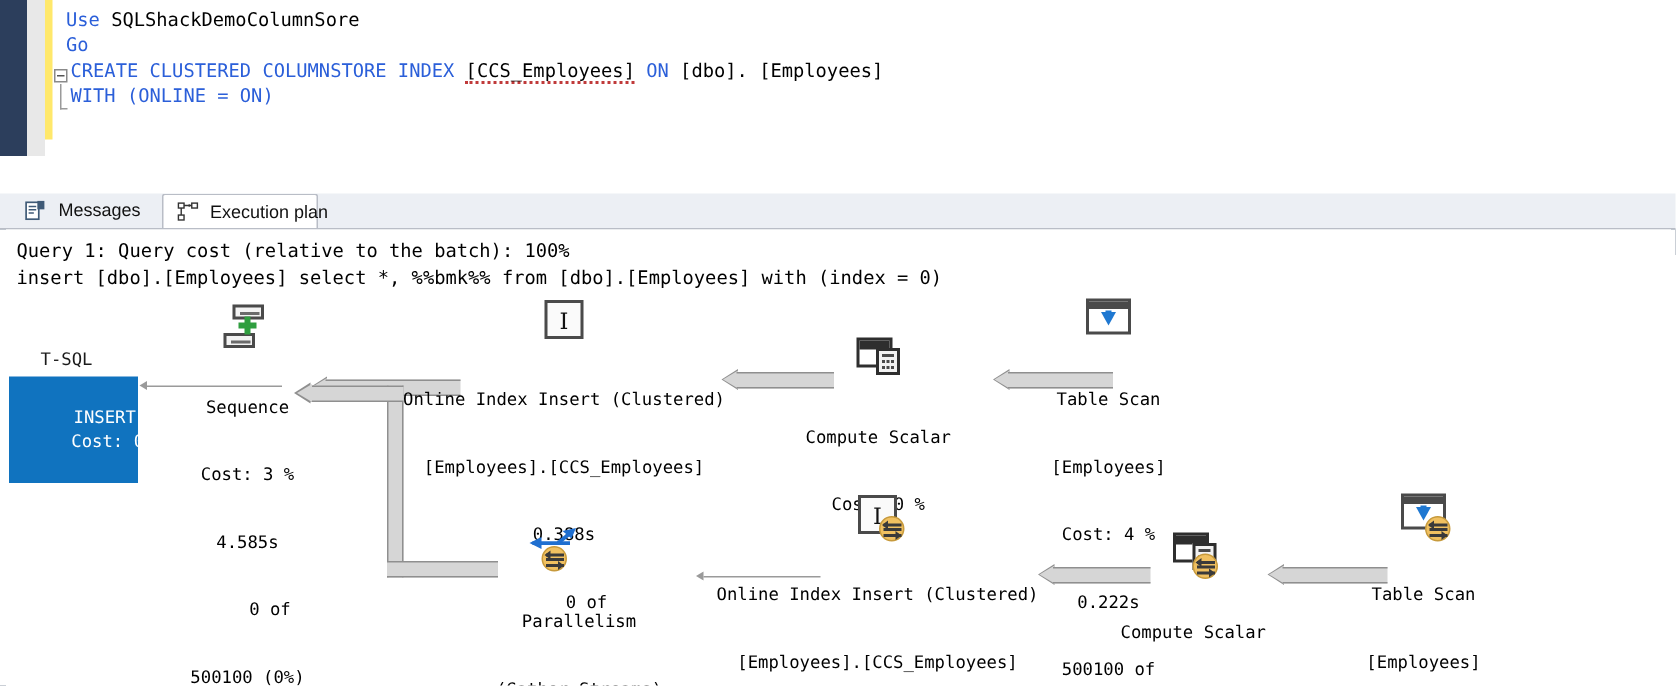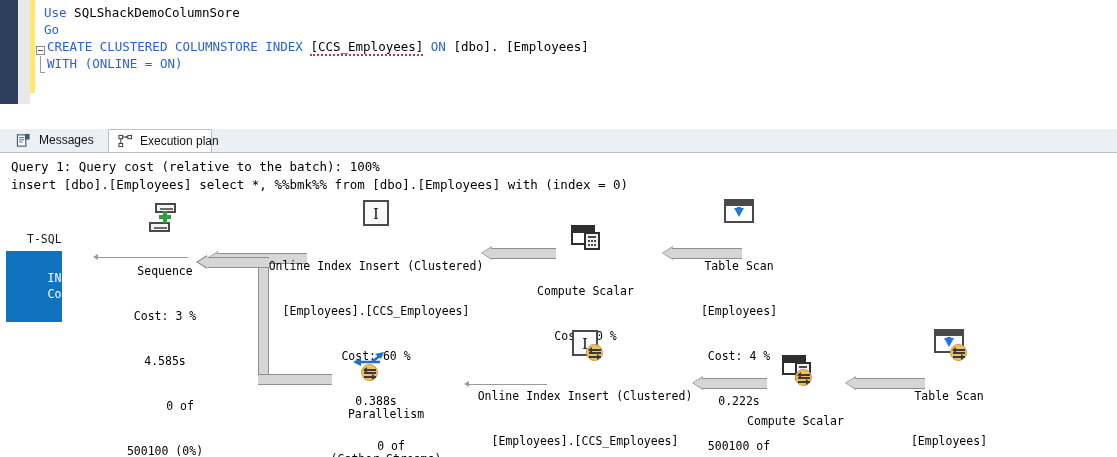--- a/index.html
+++ b/index.html
@@ -153,21 +153,21 @@
 
   <div class="planborder-l"></div>
   <div class="planborder-r"></div>
 
   <div class="plan">
 
     <div class="hdr" style="top:6px;">Query 1: Query cost (relative to the batch): 100%</div>
     <div class="hdr" style="top:24px;">insert [dbo].[Employees] select *, %%bmk%% from [dbo].[Employees] with (index = 0)</div>
 
     <div class="tsql" style="left:27px;top:79px;">T-SQL</div>
-    <div class="insnode" style="left:6px;top:98px;width:56px;padding:3px 0 4px 0;">
+    <div class="insnode" style="left:6px;top:98px;width:86px;padding:3px 0 4px 0;">
       <span class="nlab">INSERT</span>
       <span class="nlab">Cost: 0 %</span>
     </div>
 
     <div class="thin" style="left:98px;top:104px;width:90px;"></div>
     <div class="thinhead" style="left:93px;top:101px;"></div>
 
     <div class="icon ic-seq" style="left:148px;top:50px;">
       <div class="b1">
           <div class="dots1" style="left:3px;top:3px;width:13px;"></div>
@@ -191,21 +191,20 @@
       <div class="head" style="left:1px;border-right-width:10px;border-top-width:6.5px;border-bottom-width:6.5px;top:-1px;"></div>
       <div class="body" style="width:90px;"></div>
     </div>
 
     <div class="icon ic-ins" style="left:363px;top:47px;">
       <span class="ser">I</span>
     </div>
     <div class="node" style="left:256px;top:76px;width:240px;">
       <span class="nlab">Online Index Insert (Clustered)</span>
       <span class="nlab">[Employees].[CCS_Employees]</span>
-      <span class="nlab">Cost: 60 %</span>
       <span class="nlab">0.388s</span>
       <span class="nlab" style="padding-left:30px;">0 of</span>
       
     </div>
 
     <div class="arr" style="left:481px;top:95px;width:75px;">
       <div class="headol"></div>
       <div class="head" style="left:1px;border-right-width:10px;border-top-width:6.5px;border-bottom-width:6.5px;top:-1px;"></div>
       <div class="body" style="width:65px;"></div>
     </div>

